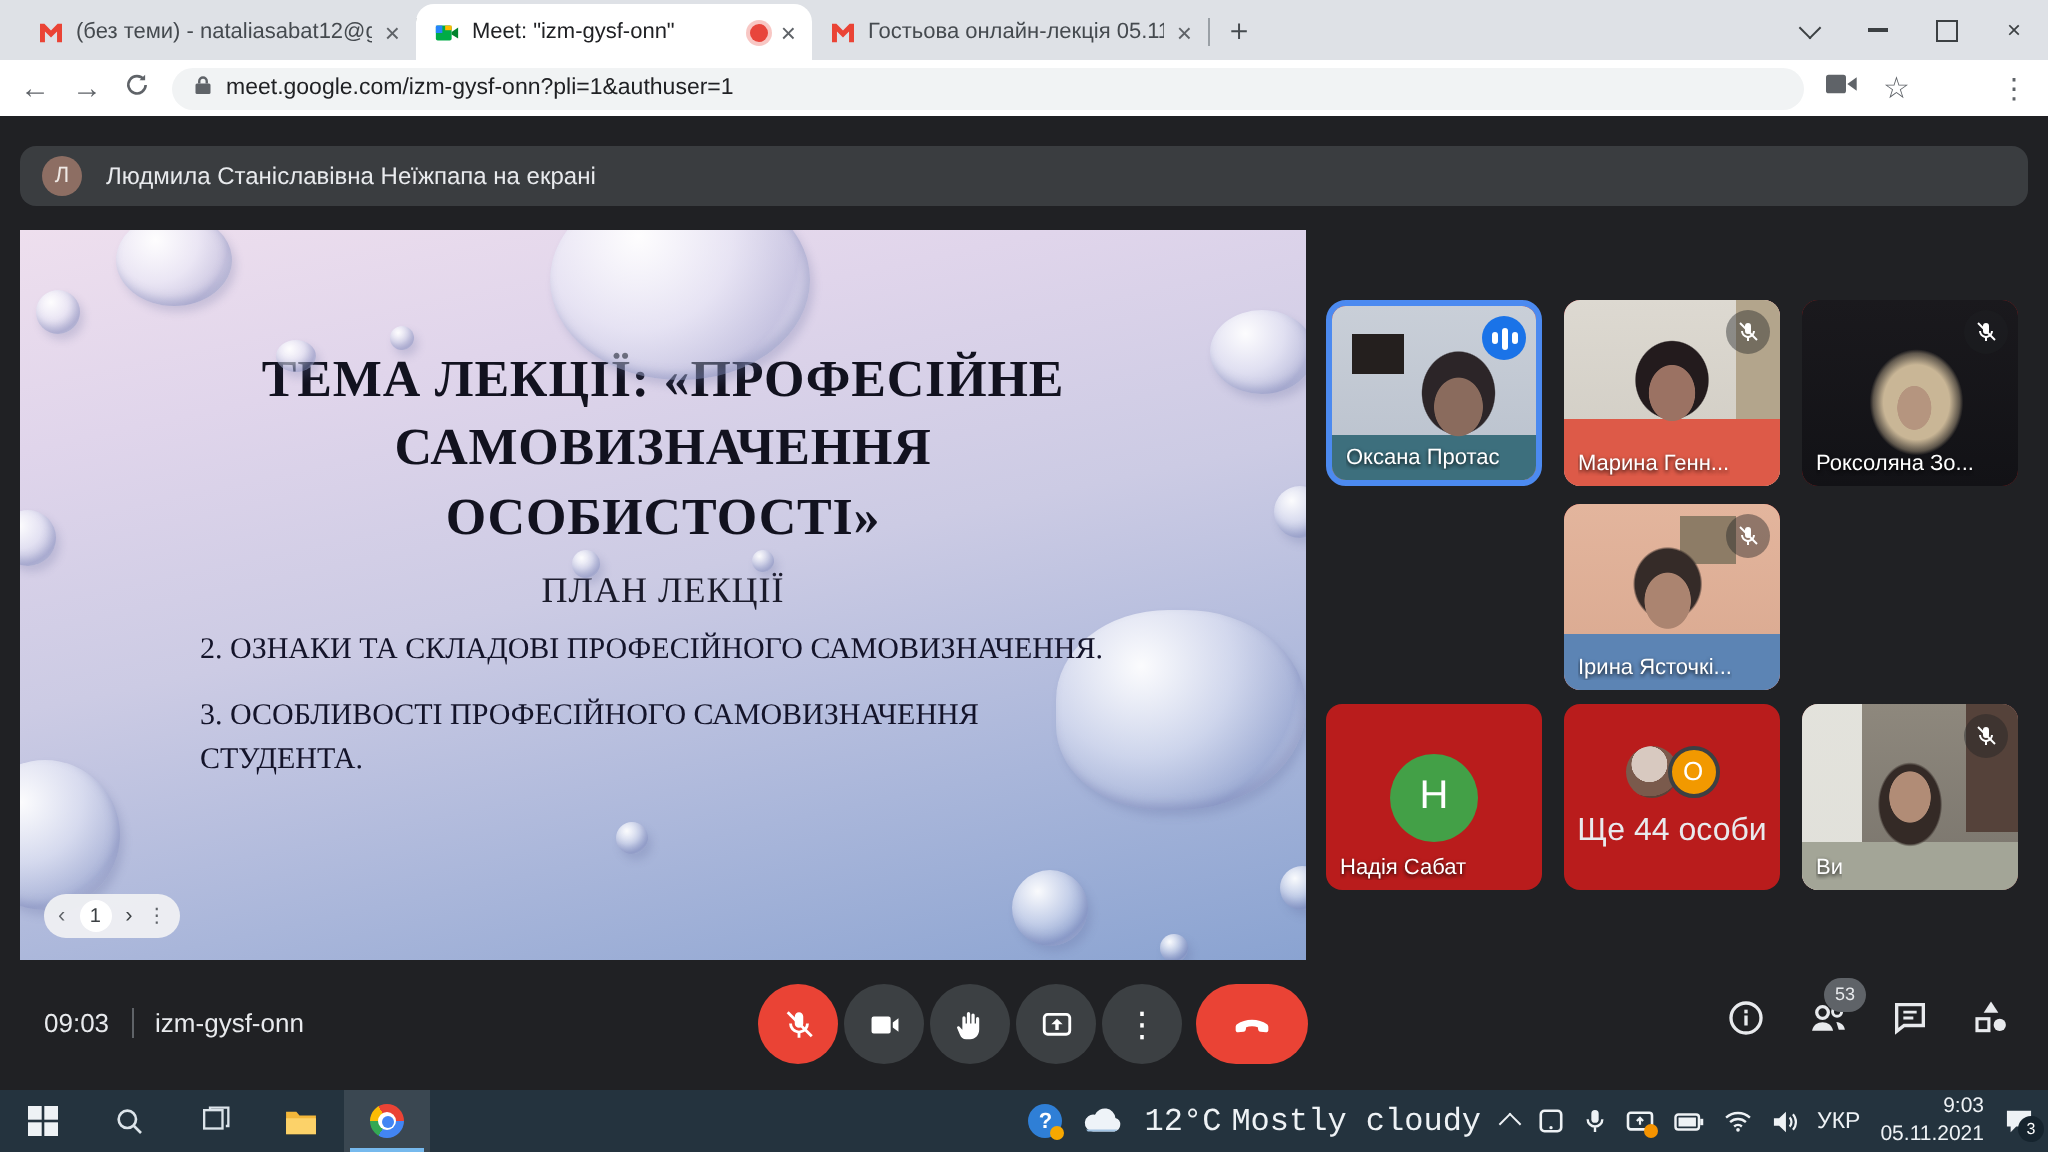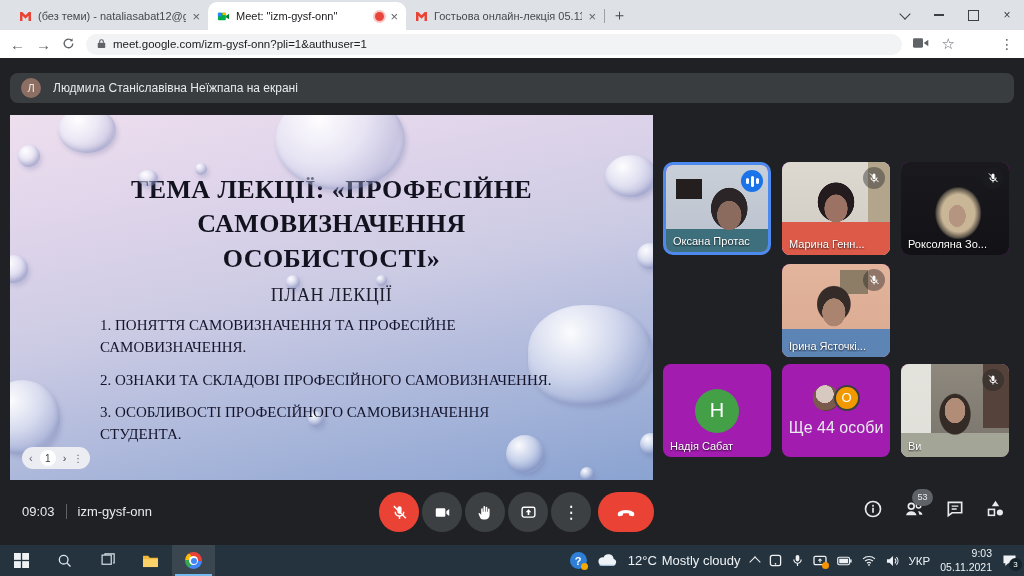--- a/index.html
+++ b/index.html
@@ -57,22 +57,22 @@
   .slide-list{position:absolute;left:90px;top:200px;width:458px;
     font-family:"Liberation Serif","DejaVu Serif",serif;font-size:15px;color:#14142a;line-height:1.45;}
   .slide-list .itm{margin-bottom:11px;}
   .slidenav{position:absolute;left:12px;bottom:11px;height:22px;background:rgba(238,239,242,.96);
     border-radius:11px;display:flex;align-items:center;gap:7px;padding:0 7px;color:#5f6368;font-size:11px;}
   .slidenav .pg{width:16px;height:16px;border-radius:50%;background:#fff;color:#3c4043;
     display:flex;align-items:center;justify-content:center;font-size:10px;}
   .slidenav .chev{font-size:11px;line-height:1;}
 
   
-  .tile{position:absolute;width:108px;height:93px;border-radius:8px;background:#a21caf;
-    overflow:hidden;box-sizing:border-box;margin-top:12px;}
+  .tile{position:absolute;width:108px;height:93px;border-radius:8px;background:#b91c1c;
+    overflow:hidden;box-sizing:border-box;}
   .tile.speaking{border:3px solid #4c8af0;border-radius:10px;}
   .vid{position:absolute;inset:0;}
   .tile-name{position:absolute;left:7px;bottom:5px;color:#fff;font-size:11px;
     text-shadow:0 1px 2px rgba(0,0,0,.85);white-space:nowrap;max-width:100px;overflow:hidden;}
   .mic-off{position:absolute;top:5px;right:5px;width:22px;height:22px;border-radius:50%;
     background:rgba(32,33,36,.42);display:flex;align-items:center;justify-content:center;}
   .speak-badge{position:absolute;top:5px;right:5px;width:22px;height:22px;border-radius:50%;
     background:#1a73e8;display:flex;align-items:center;justify-content:center;gap:2px;}
   .speak-badge span{width:3px;border-radius:2px;background:#fff;}
   .speak-badge span:nth-child(1){height:6px}.speak-badge span:nth-child(2){height:11px}.speak-badge span:nth-child(3){height:6px}
@@ -153,21 +153,21 @@
   .tb-btn.appactive{background:rgba(255,255,255,.10);}
   .tb-btn.appactive::after{content:"";position:absolute;left:3px;right:3px;bottom:0;height:2px;background:#76b9ed;}
   .chromeball{width:17px;height:17px;border-radius:50%;position:relative;
     background:conic-gradient(from -30deg,#ea4335 0 120deg,#4285f4 120deg 240deg,#34a853 240deg 300deg,#fbbc05 300deg 360deg);}
   .chromeball::before{content:"";position:absolute;inset:4px;border-radius:50%;background:#fff;}
   .chromeball::after{content:"";position:absolute;inset:5.5px;border-radius:50%;background:#4285f4;}
   .tb-right{margin-left:auto;display:flex;align-items:center;gap:10px;padding-right:7px;font-size:11px;}
   .helpico{position:relative;width:17px;height:17px;border-radius:50%;background:#2f7fd6;color:#fff;
     font-size:11px;font-weight:bold;display:flex;align-items:center;justify-content:center;}
   .helpico::after{content:"";position:absolute;right:-1px;bottom:-1px;width:7px;height:7px;border-radius:50%;background:#f7a800;}
-  .weather-text{display:flex;gap:5px;align-items:flex-end;font-size:13px;}
+  .weather-text{display:flex;gap:5px;align-items:flex-end;font-size:16px;font-family:Liberation Mono, monospace;}
   .chevup{width:7px;height:7px;border-left:1.5px solid #eef2f5;border-top:1.5px solid #eef2f5;transform:rotate(45deg);margin-top:3px;}
   .tray-ico{position:relative;display:flex;align-items:center;justify-content:center;}
   .orange-dot{position:absolute;right:-2px;bottom:-2px;width:7px;height:7px;border-radius:50%;background:#f59300;}
   .clockcol{display:flex;flex-direction:column;align-items:flex-end;line-height:1.25;font-size:10.5px;}
   .notif{position:relative;}
   .notif-badge{position:absolute;right:-5px;bottom:-4px;width:13px;height:13px;border-radius:50%;
     background:#16242e;color:#fff;font-size:8px;display:flex;align-items:center;justify-content:center;}
 </style>
 </head>
 <body>
@@ -279,21 +279,20 @@
       <div class="drop" style="left:298px;top:296px;width:16px;height:16px;"></div>
       <div class="drop" style="left:627px;top:128px;width:26px;height:26px;"></div>
 
       <div class="slide-title">
         <span style="display:block">ТЕМА ЛЕКЦІЇ: «ПРОФЕСІЙНЕ</span>
         <span style="display:block">САМОВИЗНАЧЕННЯ</span>
         <span style="display:block">ОСОБИСТОСТІ»</span>
       </div>
       <div class="slide-sub">ПЛАН ЛЕКЦІЇ</div>
       <div class="slide-list">
-        <div class="itm">1. ПОНЯТТЯ САМОВИЗНАЧЕННЯ ТА ПРОФЕСІЙНЕ САМОВИЗНАЧЕННЯ.</div>
         <div class="itm">2. ОЗНАКИ ТА СКЛАДОВІ ПРОФЕСІЙНОГО САМОВИЗНАЧЕННЯ.</div>
         <div class="itm">3. ОСОБЛИВОСТІ ПРОФЕСІЙНОГО САМОВИЗНАЧЕННЯ СТУДЕНТА.</div>
       </div>
       <div class="slidenav">
         <span class="chev">‹</span>
         <span class="pg">1</span>
         <span class="chev" style="color:#3c4043">›</span>
         <span style="font-size:10px;">⋮</span>
       </div>
     </div>

